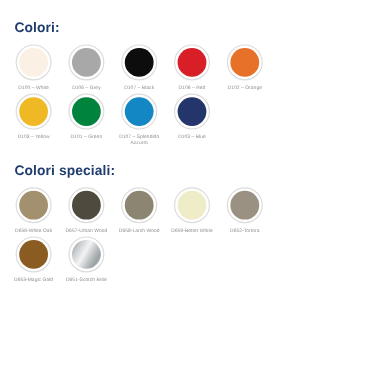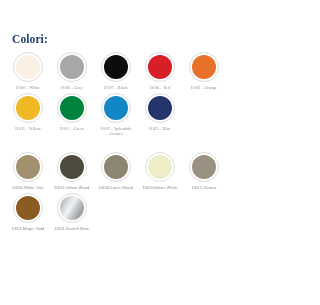--- a/index.html
+++ b/index.html
@@ -18,22 +18,21 @@
     width: 236px;
     height: 305px;
     background: #ffffff;
     box-sizing: border-box;
     padding: 0 6px;
   }
   .section {
     margin: 0;
   }
   .section-colori {
-    padding-top: 33px;
-    font-family: Liberation Serif, serif;
+    padding-top: 18px;
   }
   .section-speciali {
     padding-top: 13px;
   }
   .section-title {
     font-size: 11.5px;
     font-weight: bold;
     color: #1f3c6e;
     letter-spacing: 0.1px;
     margin: 0 0 6px 6px;
@@ -139,20 +138,21 @@
         <div class="swatch-ring" style="border-color: rgb(220, 220, 220);">
             <div class="swatch-dot" style="background: rgb(35, 53, 107);"></div>
           </div>
         <div class="swatch-label">D103 – Blue</div>
       </div>
       <div class="swatch-cell"></div>
     </div>
   </div>
 
   <div class="section section-speciali">
+    <div class="section-title">Colori speciali:</div>
     <div class="swatch-row">
       <div class="swatch-cell">
         <div class="swatch-ring" style="border-color: rgb(220, 220, 220);">
             <div class="swatch-dot" style="background: rgb(163, 144, 110);"></div>
           </div>
         <div class="swatch-label">D656-White Oak</div>
       </div>
       <div class="swatch-cell">
         <div class="swatch-ring" style="border-color: rgb(220, 220, 220);">
             <div class="swatch-dot" style="background: rgb(78, 75, 62);"></div>

